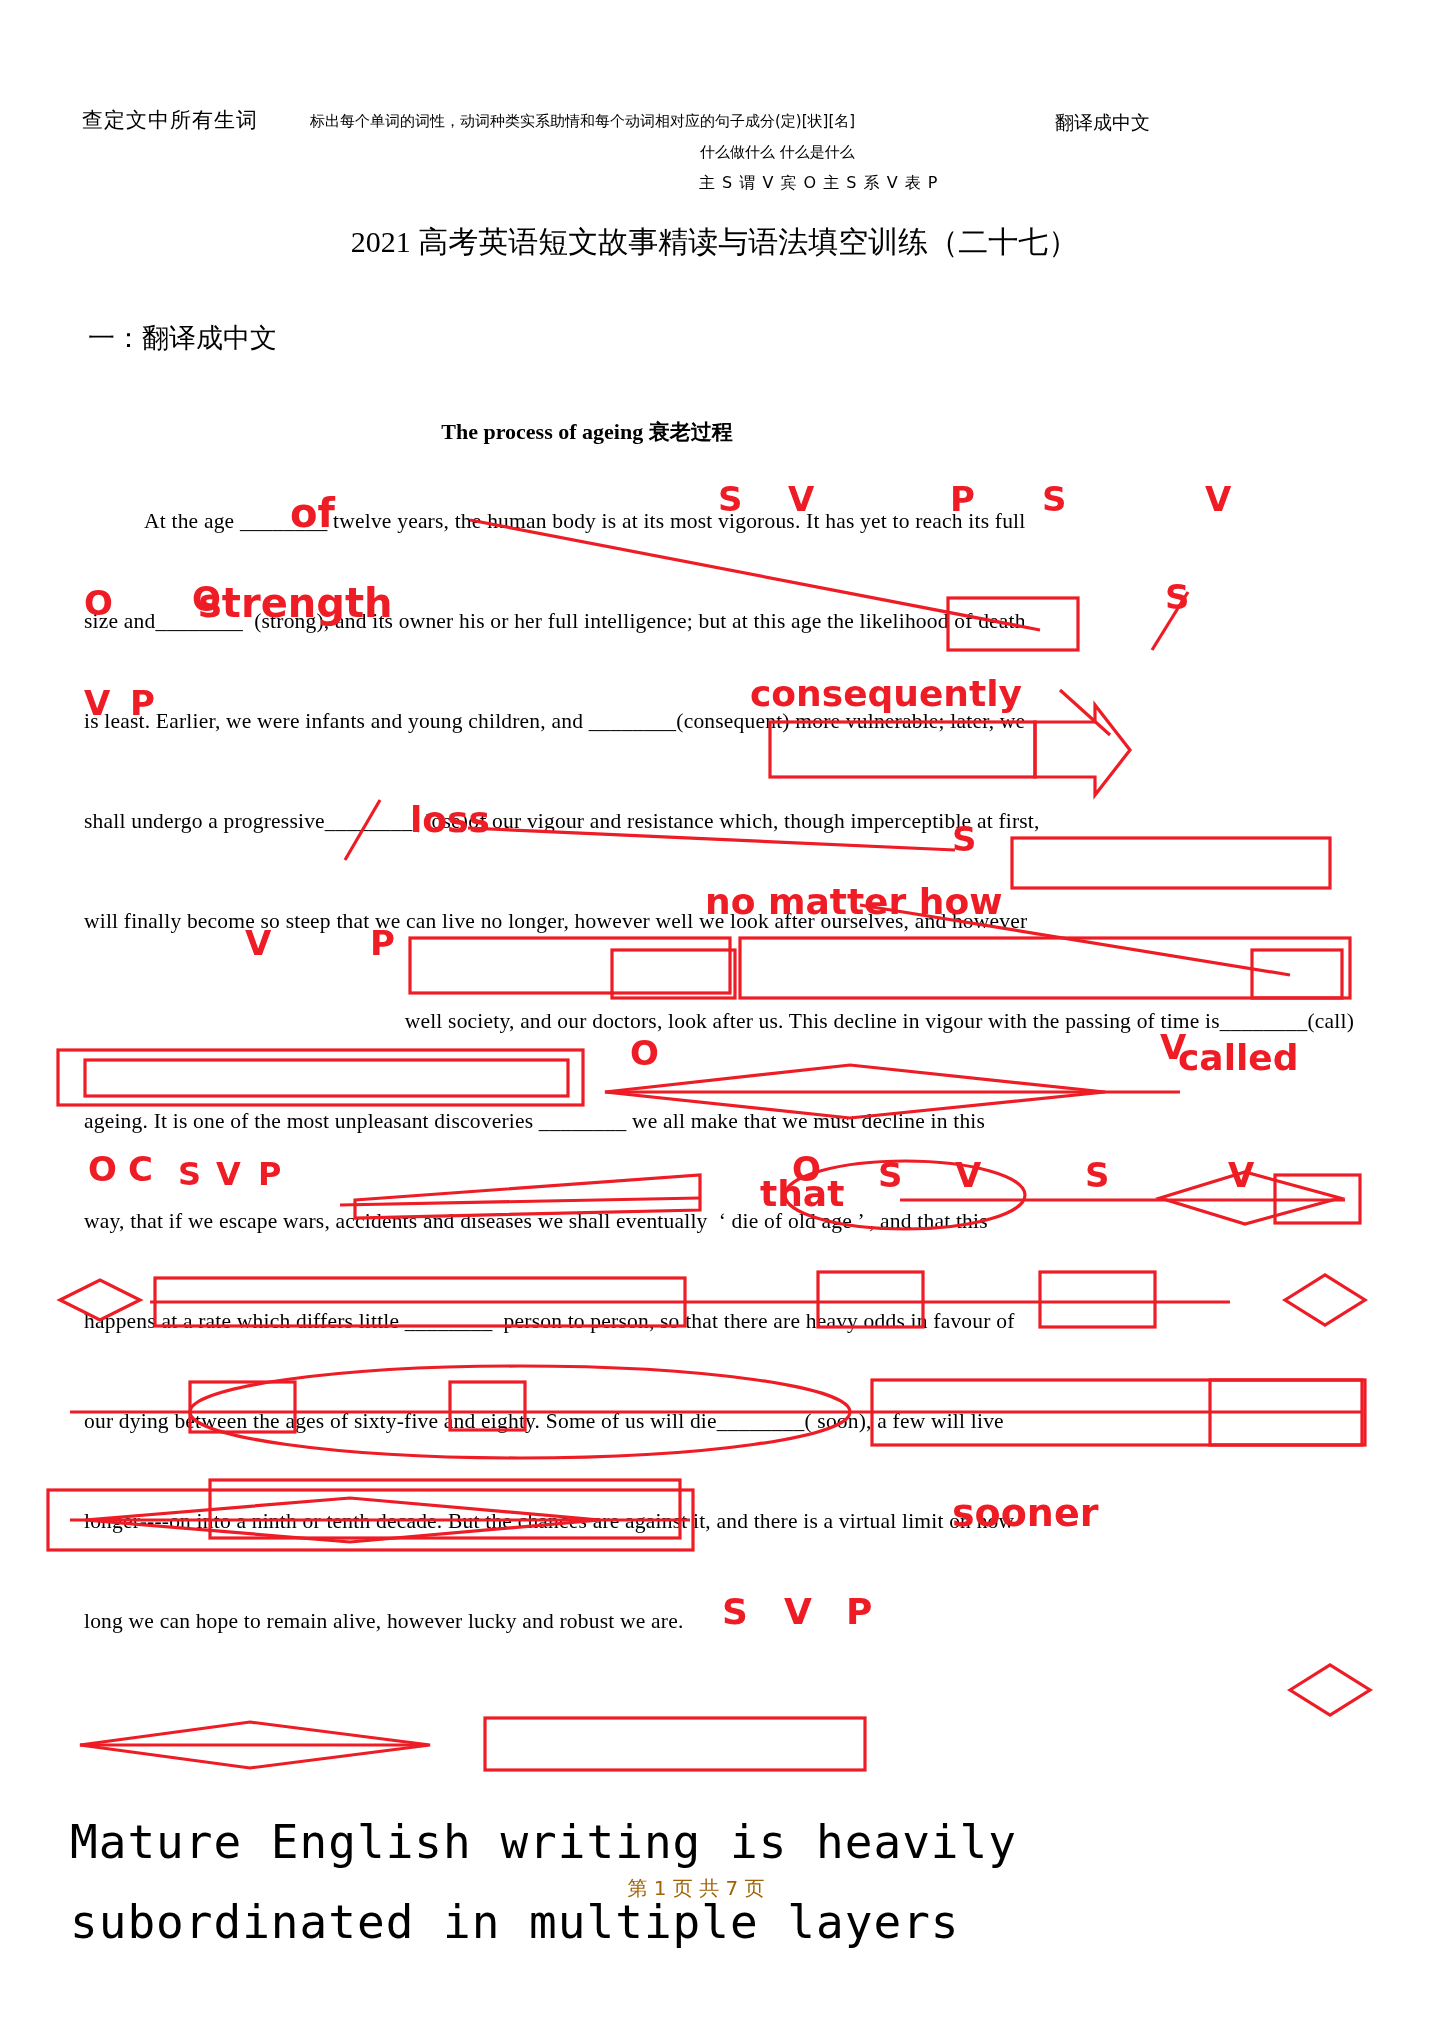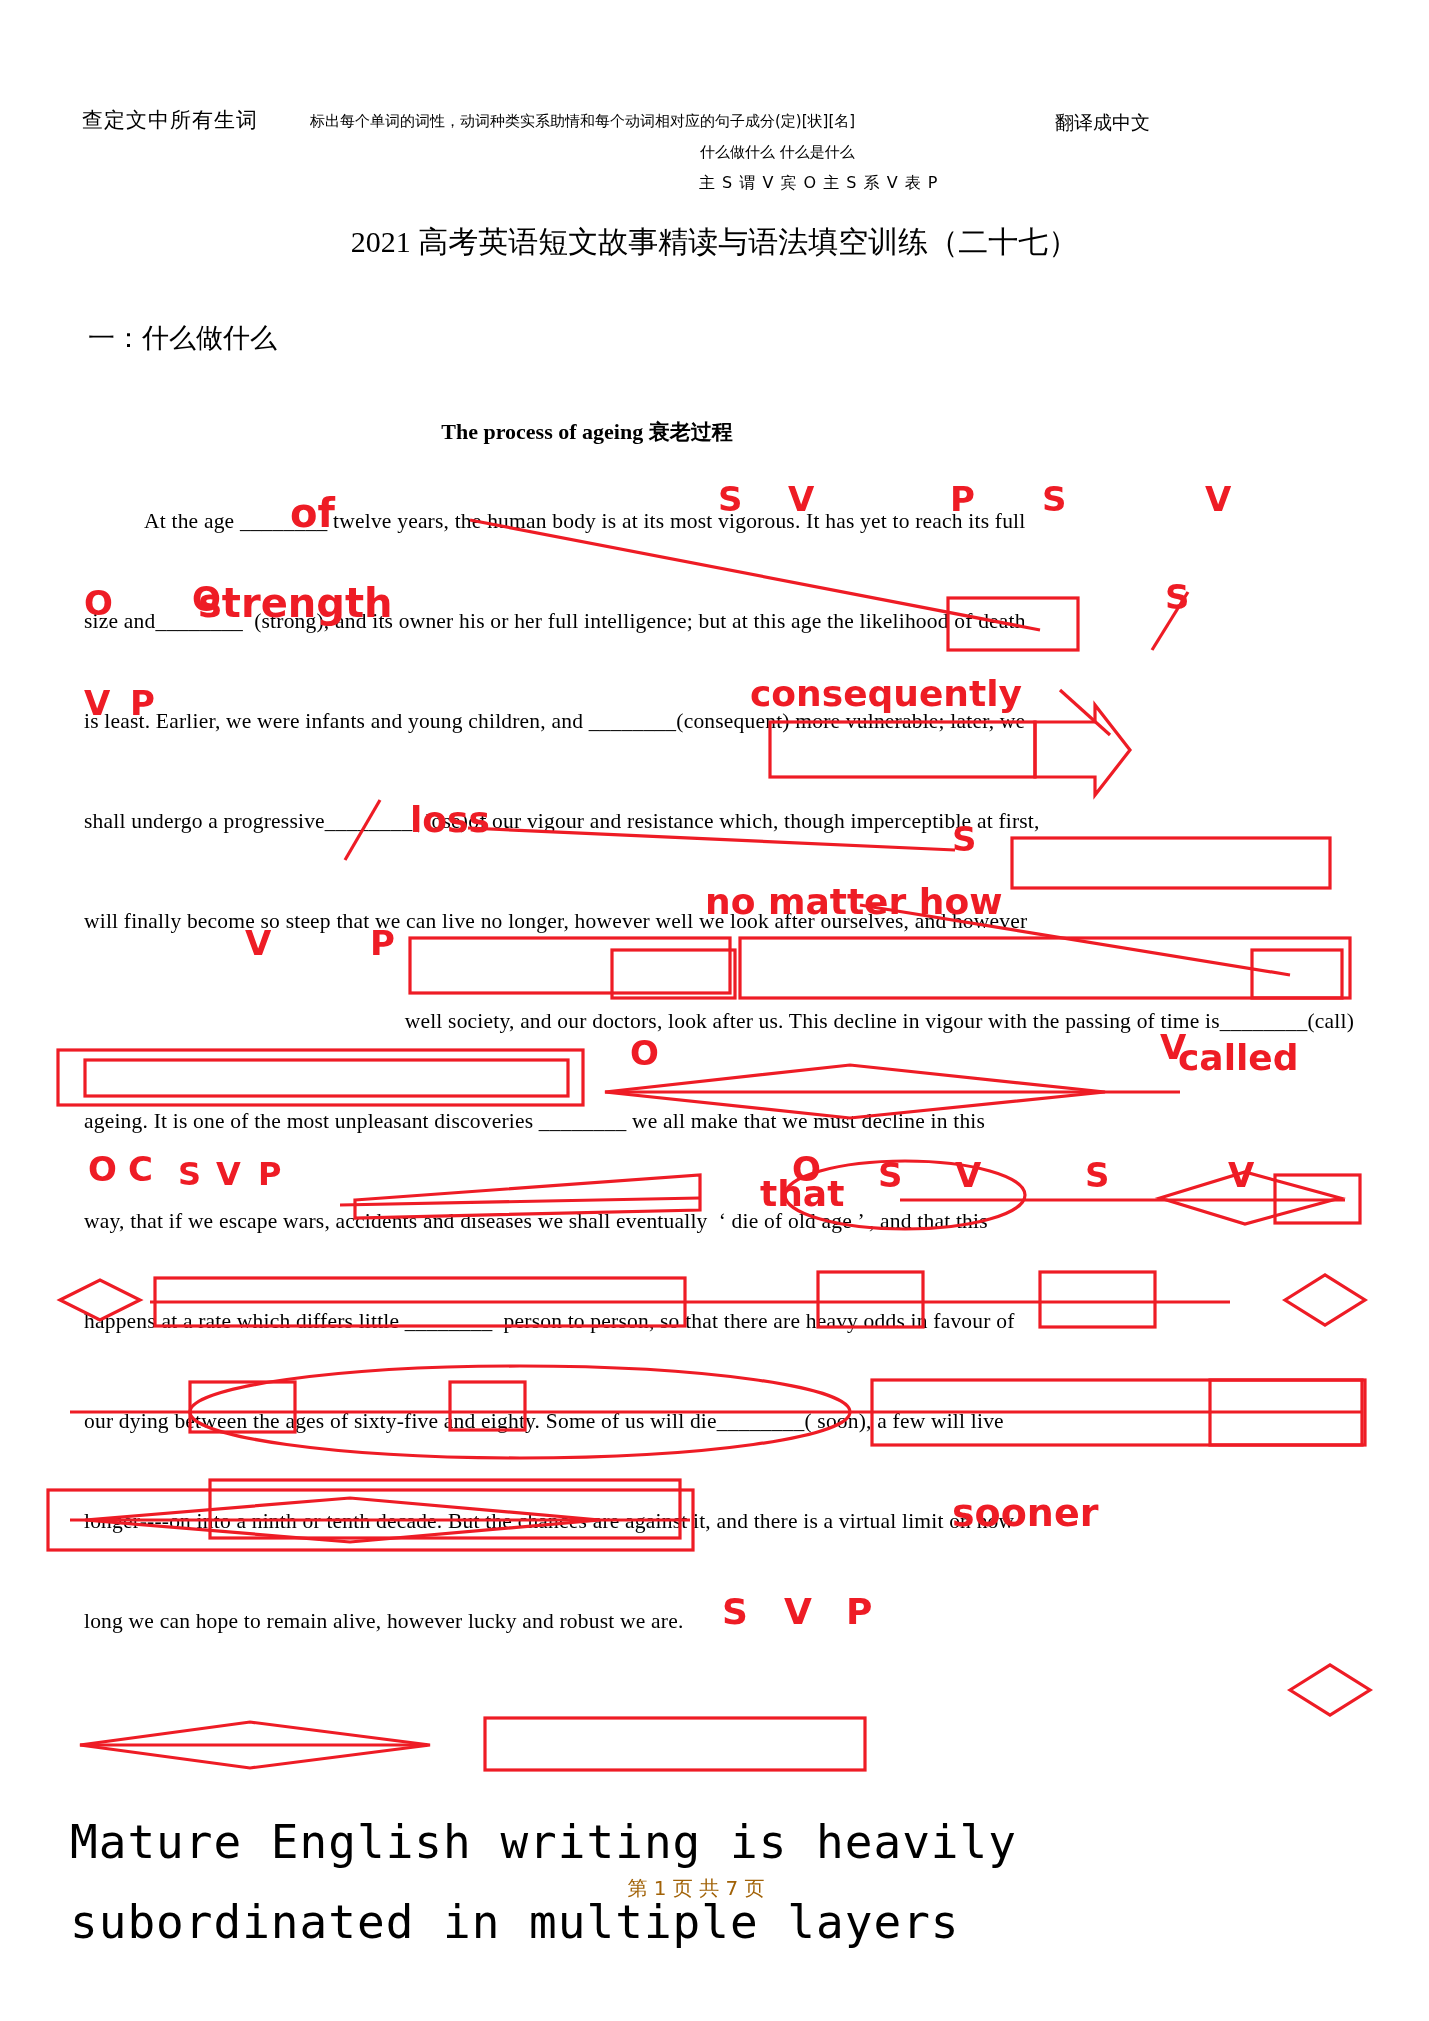--- a/index.html
+++ b/index.html
@@ -75,21 +75,21 @@
 
   <div class="hdr hdr-a">查定文中所有生词</div>
   <div class="hdr hdr-b">标出每个单词的词性，动词种类实系助情和每个动词相对应的句子成分(定)[状][名]</div>
   <div class="hdr hdr-c">什么做什么        什么是什么</div>
   <div class="hdr hdr-d">主 S 谓 V 宾 O    主 S 系 V 表 P</div>
   <div class="hdr hdr-e">翻译成中文</div>
 
   <div class="doc-title">
     <span>2021 高考英语短文故事精读与语法填空训练（二十七）</span>
   </div>
-  <div class="sec-title">一：什么做什么</div>
+  <div class="sec-title">一：翻译成中文</div>
   <div class="art-title">
     <span>The process of ageing</span>
     <span class="cn">衰老过程</span>
   </div>
 
   <div class="line ind" style="top:509px;">At the age ________ twelve years, the human body is at its most vigorous. It has yet to reach its full</div>
   <div class="line" style="top:609px;">size and________  (strong), and its owner his or her full intelligence; but at this age the likelihood of death</div>
   <div class="line" style="top:709px;">is least. Earlier, we were infants and young children, and ________(consequent) more vulnerable; later, we</div>
   <div class="line" style="top:809px;">shall undergo a progressive________( lose)of our vigour and resistance which, though imperceptible at first,</div>
   <div class="line" style="top:909px;">will finally become so steep that we can live no longer, however well we look after ourselves, and however</div>

